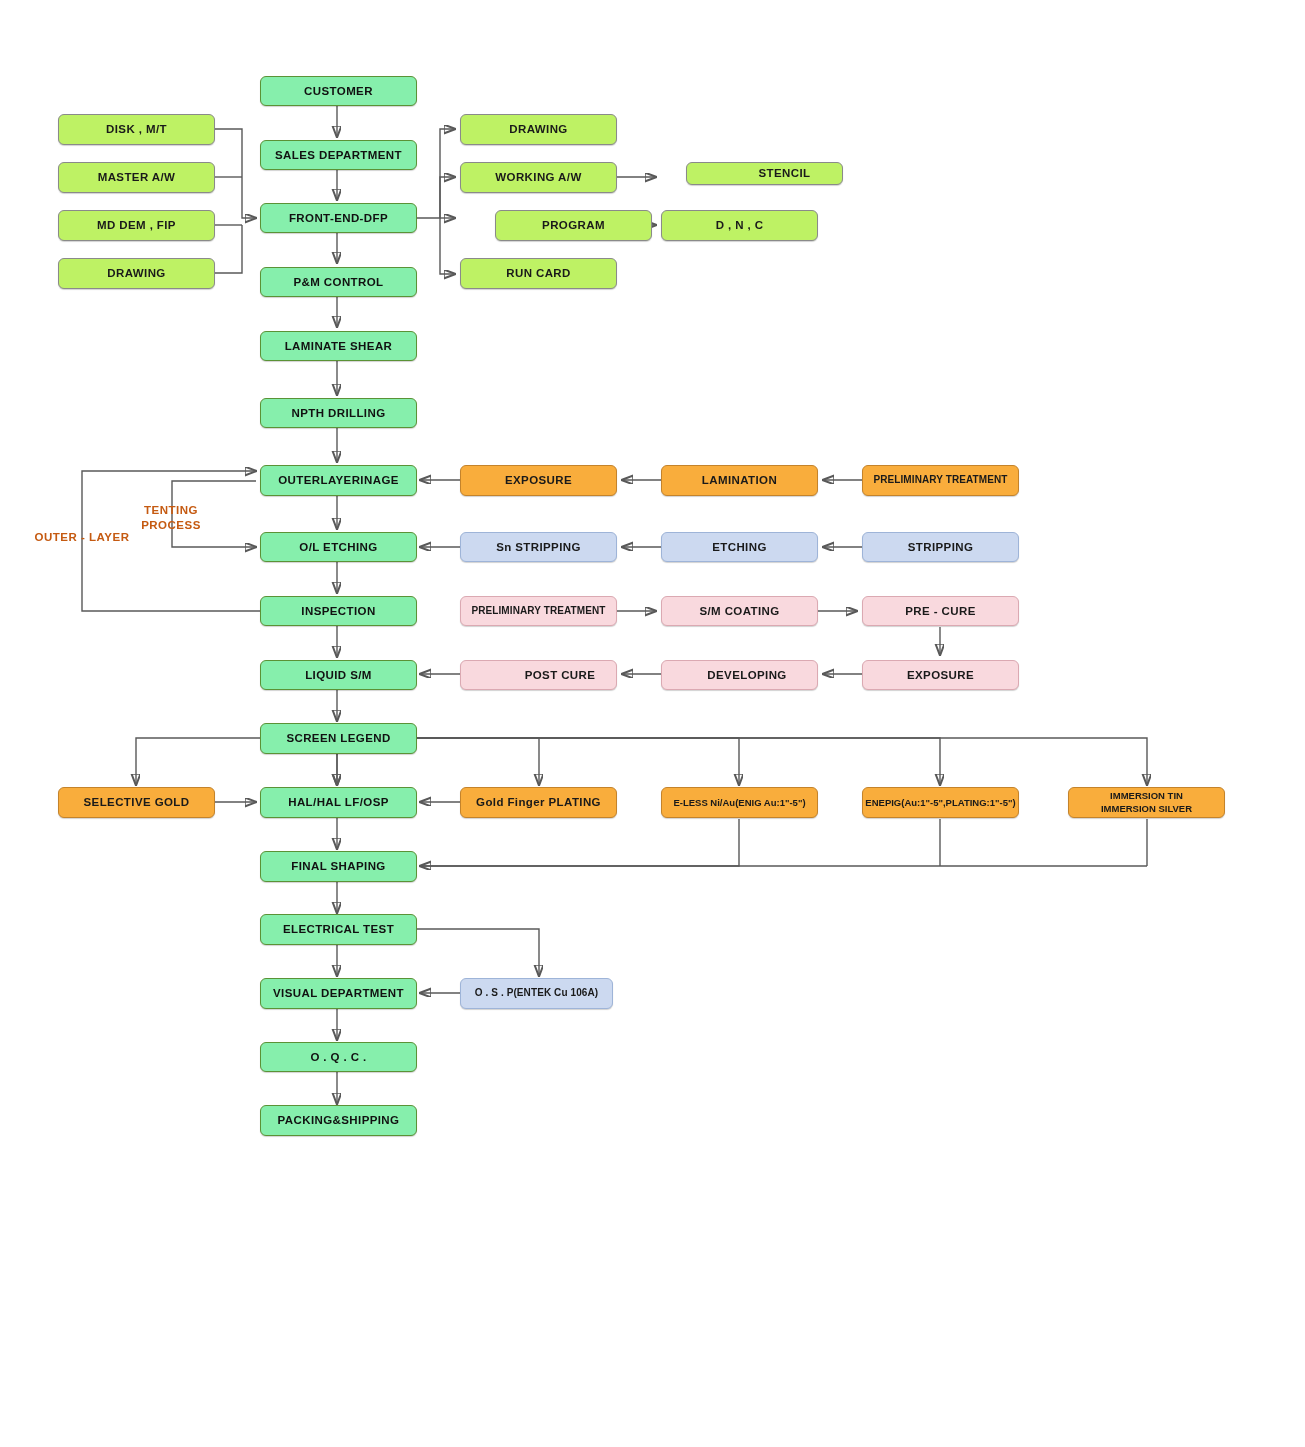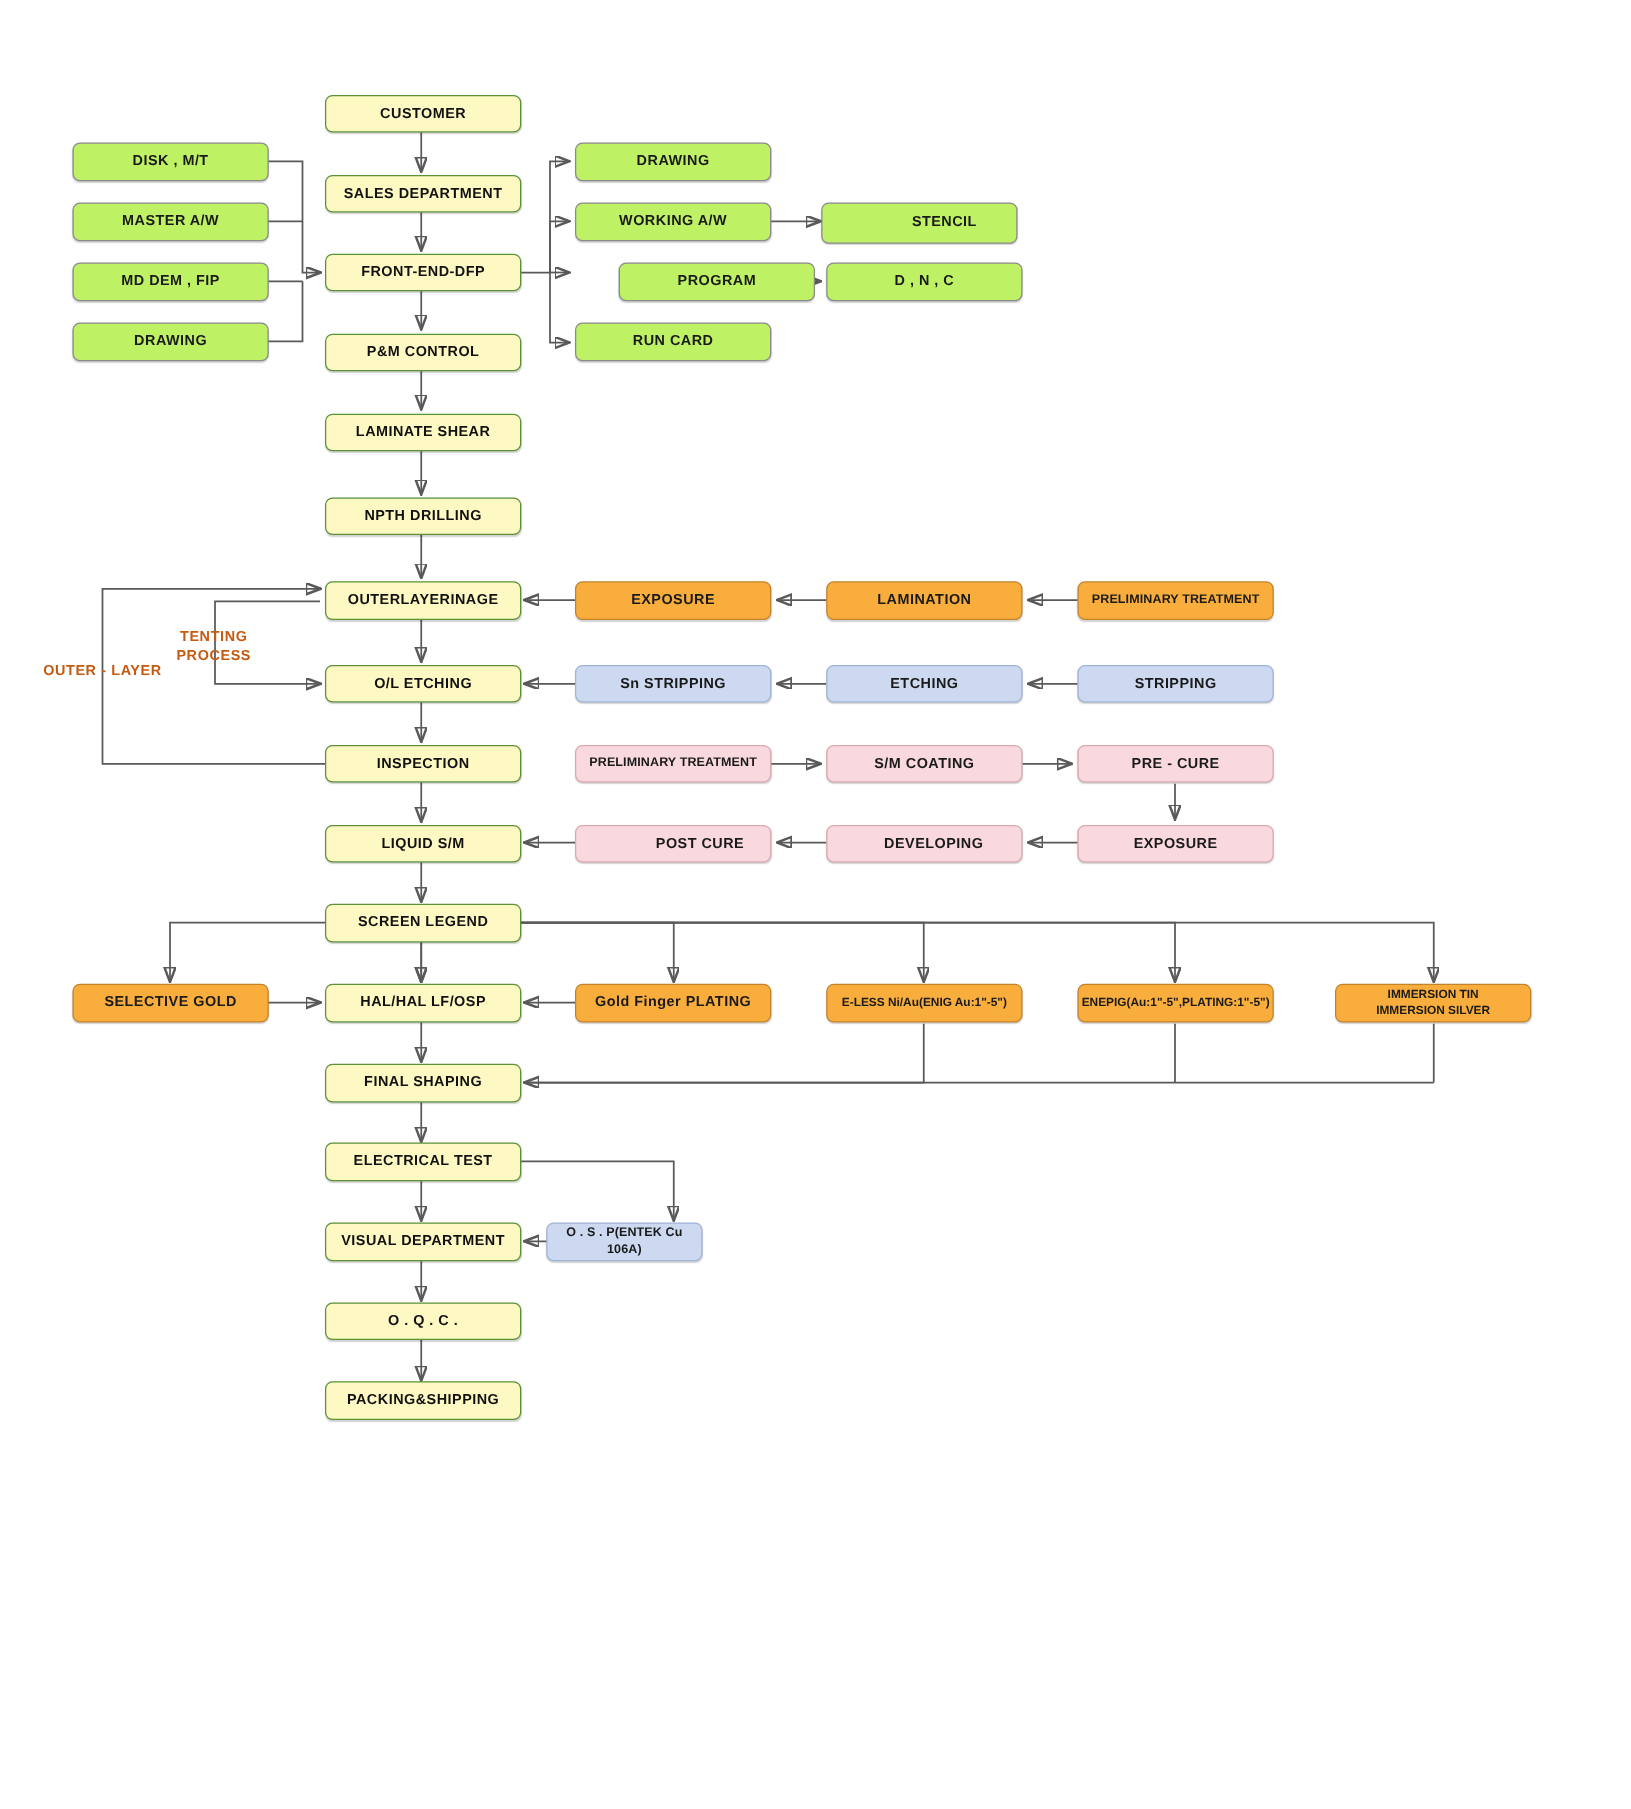--- a/index.html
+++ b/index.html
@@ -15,21 +15,21 @@
     justify-content:center;
     text-align:center;
     font-size:11.5px;
     font-weight:bold;
     letter-spacing:.4px;
     color:#1a1a1a;
     line-height:1.25;
     box-shadow:0 1px 1px rgba(0,0,0,.18);
     padding:0 4px;
   }
-  .green{background:#fef9c3;border-color:#5b9236;color:#111;}
+  .green{background:#86efac;border-color:#5b9236;color:#111;}
   .grey{background:#bef264;border-color:#8a8a8a;}
   .orange{background:#f9ad3c;border-color:#c4832b;}
   .blue{background:#ccd9f0;border-color:#9eb4d8;}
   .pink{background:#f9d9de;border-color:#dba9b2;}
   .node.small{font-size:10px;letter-spacing:.1px;}
   .node.tiny{font-size:9.5px;letter-spacing:0;}
   .node.two-line{flex-direction:column;line-height:1.35;}
   .lbl{
     position:absolute;
     color:#c55a11;
@@ -195,21 +195,21 @@
     </div>
   <div class="node grey" style="left:460px;top:162px;width:157px;height:31px;">
       <span>WORKING A/W</span>
     </div>
   <div class="node grey" style="left:460px;top:210px;width:157px;height:31px;margin-left:35px;">
       <span>PROGRAM</span>
     </div>
   <div class="node grey" style="left:460px;top:258px;width:157px;height:31px;">
       <span>RUN CARD</span>
     </div>
-  <div class="node grey" style="left:657px;top:162px;width:157px;height:33px;padding-left:44px;">
+  <div class="node grey" style="left:686px;top:162px;width:157px;height:23px;padding-left:44px;">
       <span>STENCIL</span>
     </div>
   <div class="node grey" style="left:661px;top:210px;width:157px;height:31px;">
       <span>D , N , C</span>
     </div>
 
   <div class="node orange" style="left:460px;top:465px;width:157px;height:31px;">
       <span>EXPOSURE</span>
     </div>
   <div class="node orange" style="left:661px;top:465px;width:157px;height:31px;">
@@ -258,21 +258,21 @@
       <span>E-LESS Ni/Au(ENIG Au:1"-5")</span>
     </div>
   <div class="node orange tiny" style="left:862px;top:787px;width:157px;height:31px;">
       <span>ENEPIG(Au:1"-5",PLATING:1"-5")</span>
     </div>
   <div class="node orange tiny two-line" style="left:1068px;top:787px;width:157px;height:31px;">
     <span>IMMERSION TIN</span>
     <span>IMMERSION SILVER</span>
   </div>
 
-  <div class="node blue small" style="left:437px;top:978px;width:125px;height:31px;">
+  <div class="node blue small" style="left:460px;top:978px;width:153px;height:31px;">
       <span>O . S . P(ENTEK Cu 106A)</span>
     </div>
 
   <div class="lbl" style="left:34px;top:530px;width:96px;">OUTER - LAYER</div>
   <div class="lbl" style="left:132px;top:503px;width:78px;">TENTING
 PROCESS</div>
 
 </div>
 
 </body></html>

